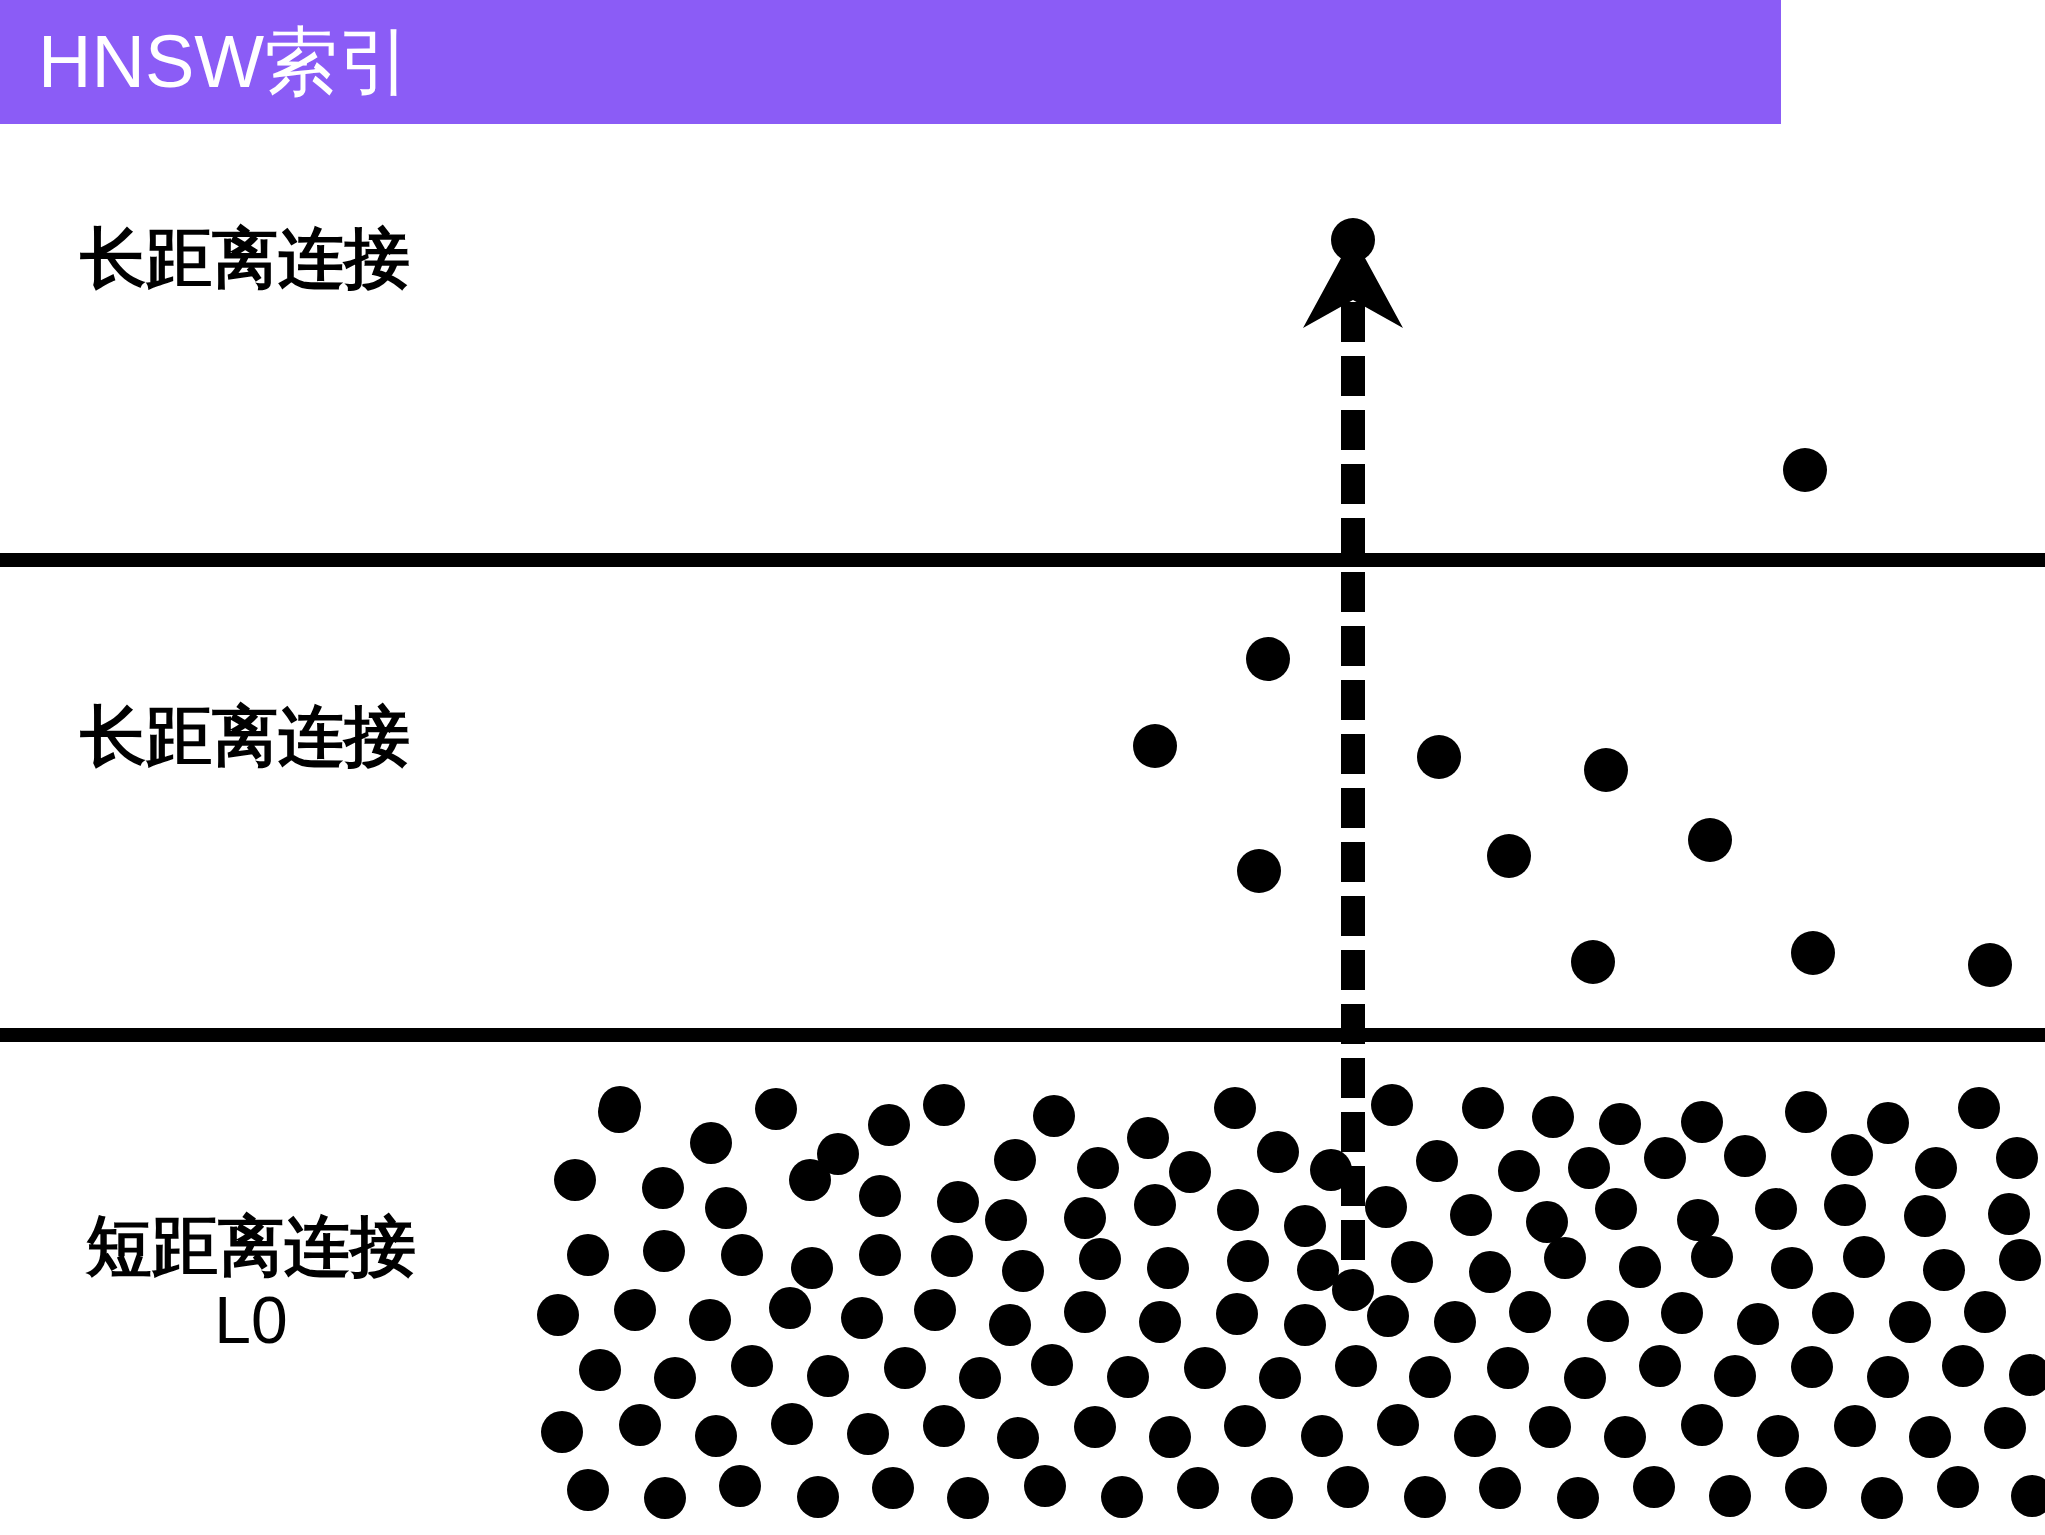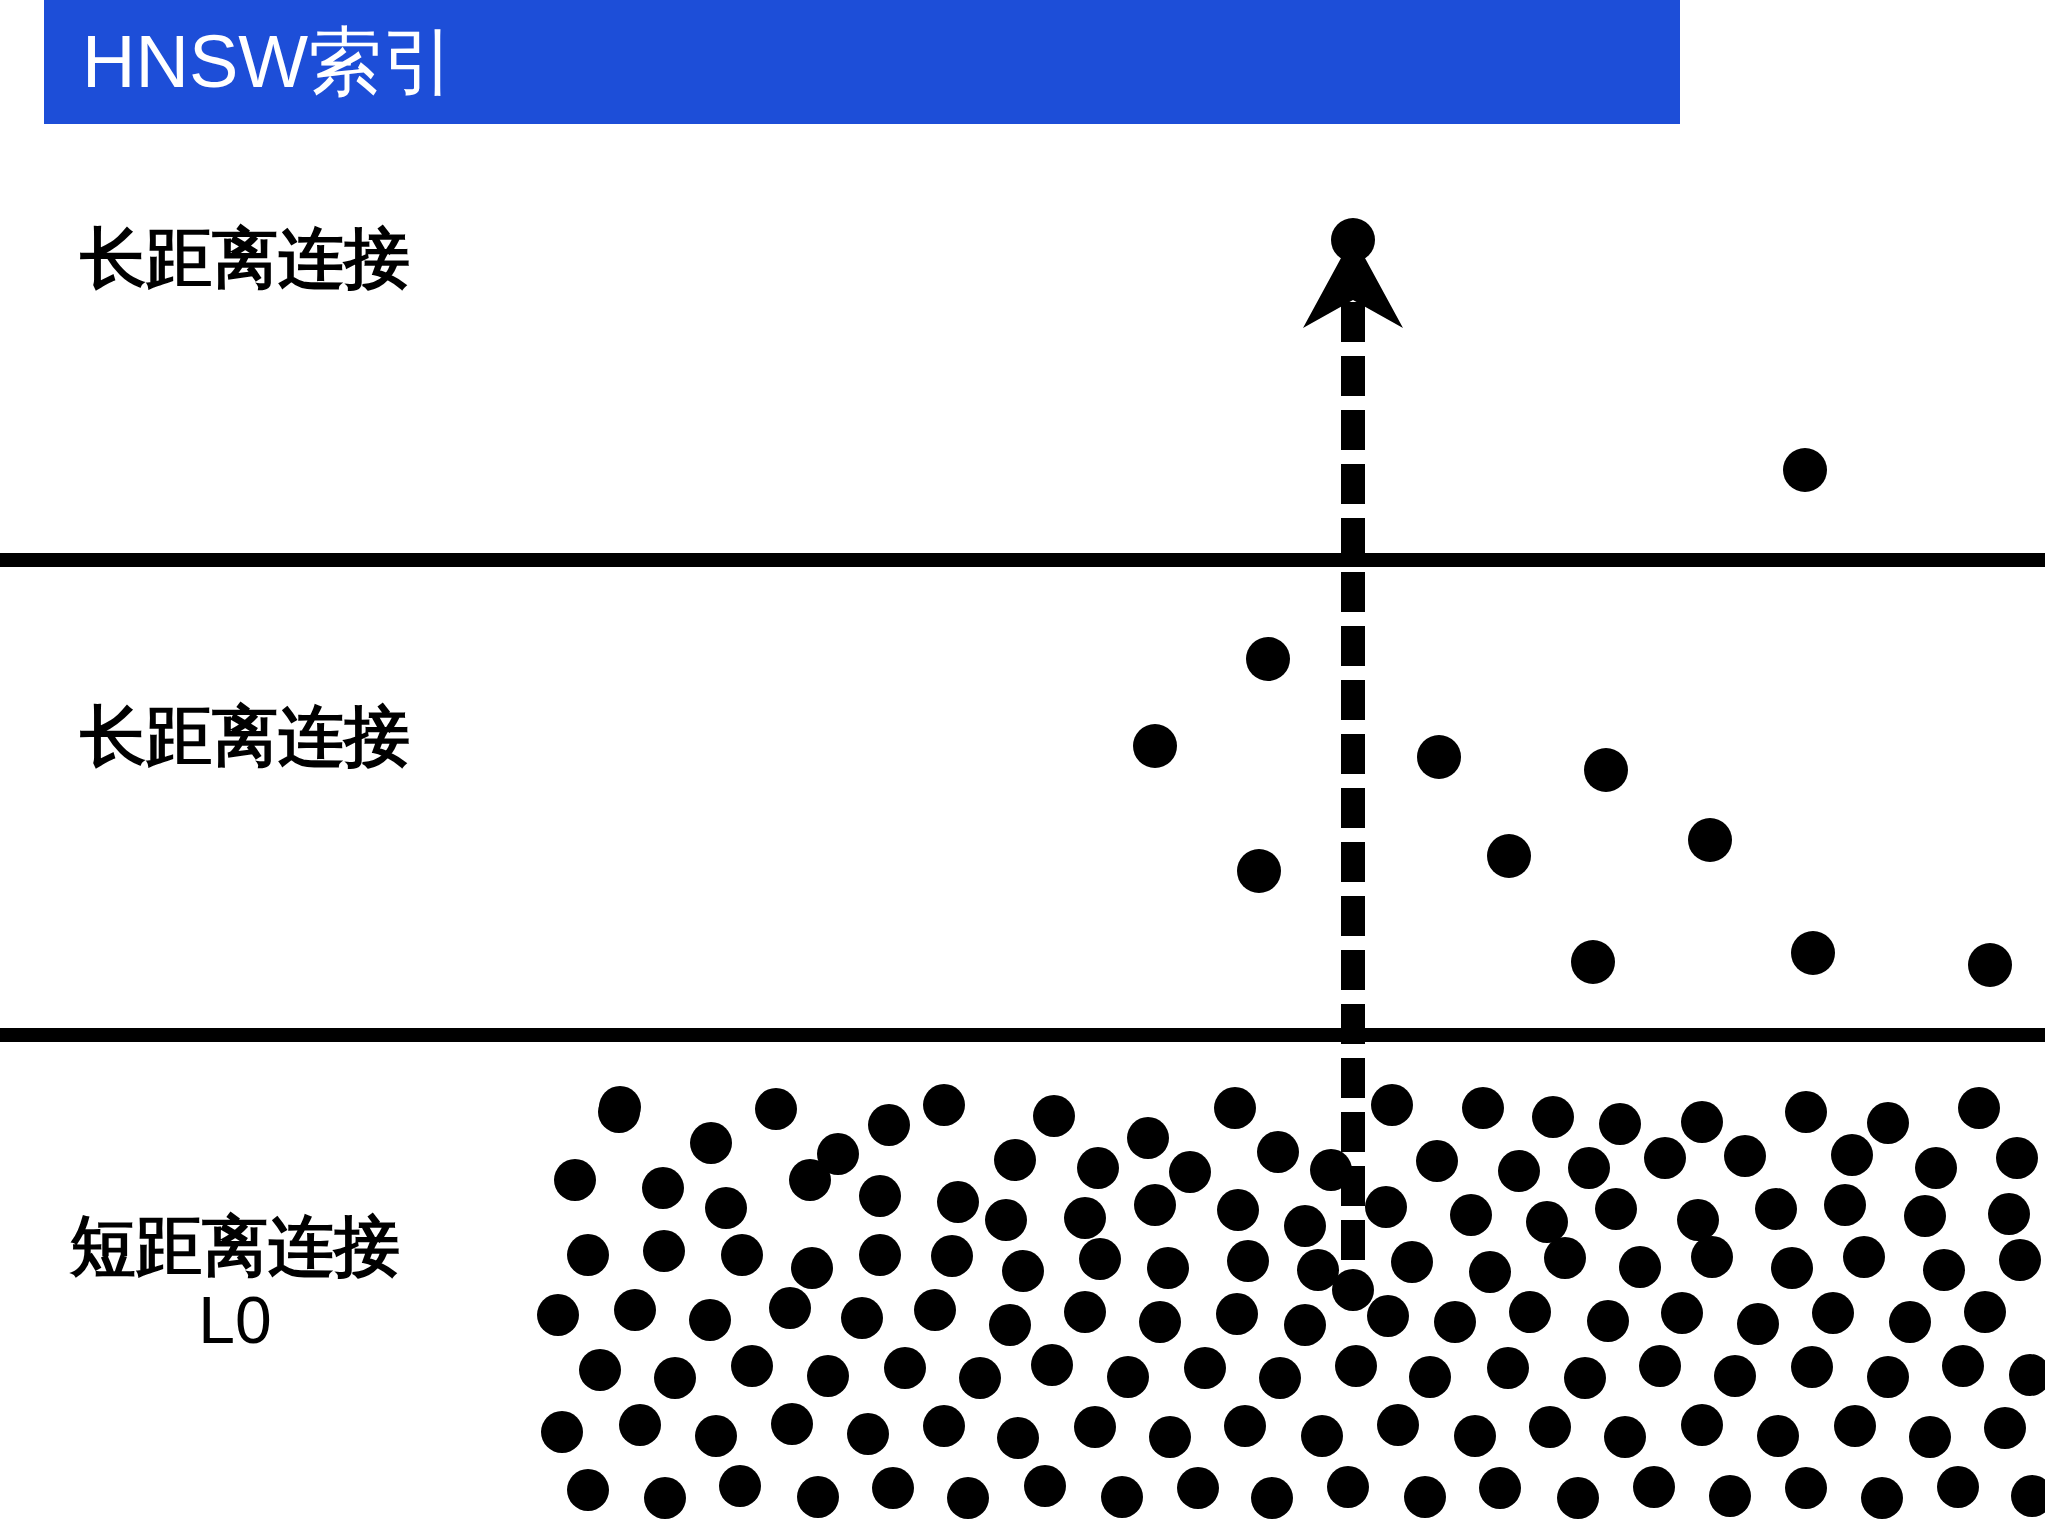--- a/index.html
+++ b/index.html
@@ -14,24 +14,23 @@
     background: #ffffff;
     overflow: hidden;
     font-family: "Liberation Sans", "DejaVu Sans", sans-serif;
   }
 
   
   #title-banner {
     position: absolute;
     left: 0;
     top: 0;
-    width: 1636px;
+    width: 1781px;
     height: 124px;
-    background: #1d4ed8;
-    margin-left: 44px;
+    background: #8b5cf6;
   }
   #title-text {
     position: absolute;
     left: 38px;
     top: 50%;
     transform: translateY(-50%);
     color: #ffffff;
     font-size: 74px;
     font-weight: 400;
     letter-spacing: 0px;
@@ -73,21 +72,21 @@
     font-size: 66px;
     font-weight: 400;
   }
   .layer-label .desc {
     display: block;
     font-size: 66px;
     font-weight: 700;
   }
   #label-l2 { left: 10px; top: 222px; width: 470px; }
   #label-l1 { left: 10px; top: 700px; width: 470px; }
-  #label-l0 { left: 0px;  top: 1210px; width: 470px; }
+  #label-l0 { left: 16px;  top: 1210px; width: 470px; }
 
   
   .node {
     position: absolute;
     background: #000000;
     border-radius: 50%;
   }
 
   
   #search-path {

